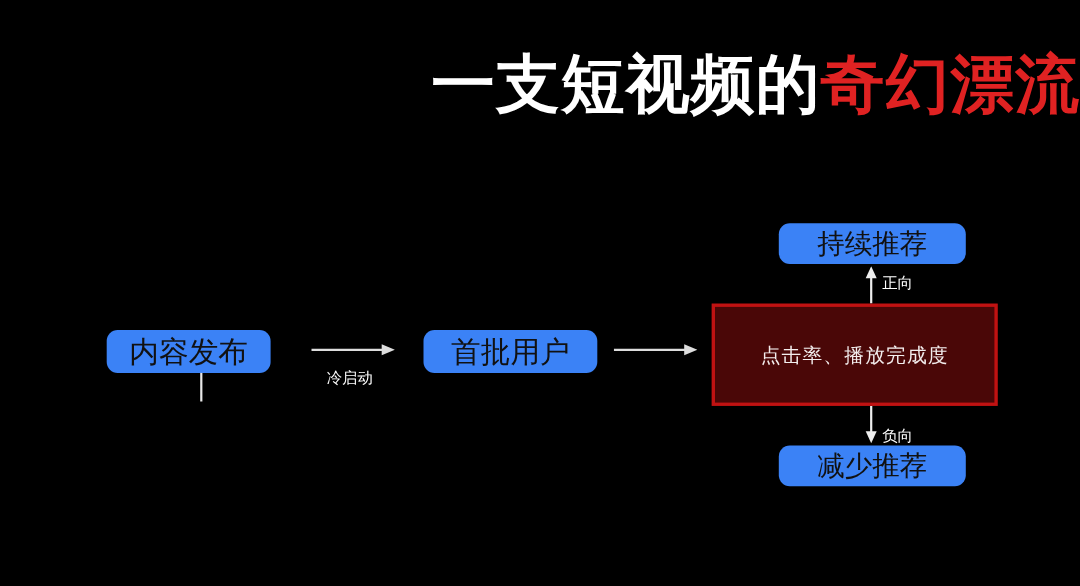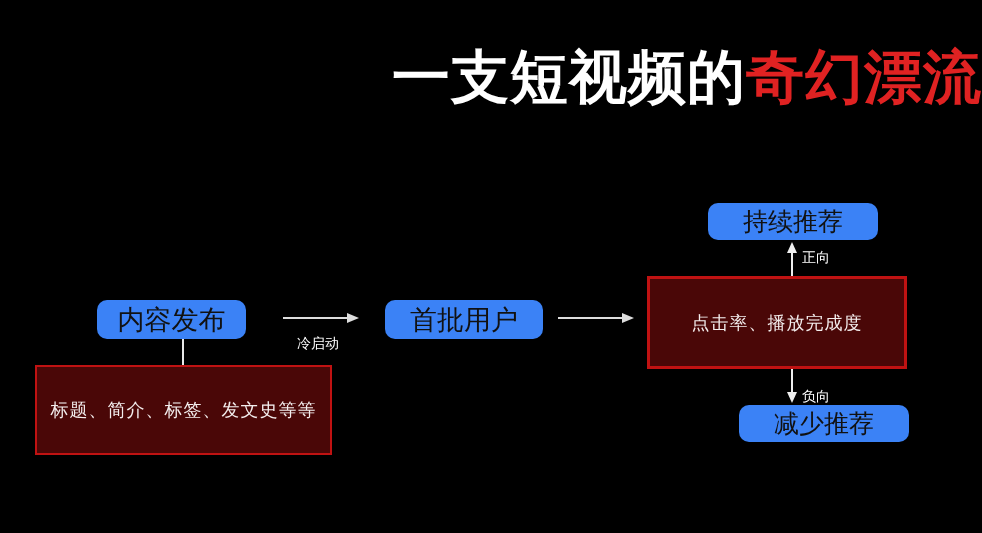--- a/index.html
+++ b/index.html
@@ -37,21 +37,21 @@
     justify-content: center;
     color: #111111;
     font-weight: 400;
     white-space: nowrap;
   }
   .node-lg { font-size: 27px; }
   .node-md { font-size: 25px; }
   #node-content-publish { left: 97px;  top: 300px; width: 149px; height: 39px; }
   #node-first-users     { left: 385px; top: 300px; width: 158px; height: 39px; }
   #node-continue        { left: 708px; top: 203px; width: 170px; height: 37px; }
-  #node-reduce          { left: 708px; top: 405px; width: 170px; height: 37px; margin-left: 31px; }
+  #node-reduce          { left: 708px; top: 405px; width: 170px; height: 37px; }
   
   .redbox {
     position: absolute;
     background: #4a0707;
     border: 3px solid #c01212;
     color: #f3eded;
     display: flex;
     flex-direction: column;
     align-items: center;
     justify-content: space-around;
@@ -105,23 +105,20 @@
   </div>
 
   <div class="node node-md" id="node-reduce">
     <span>减少推荐</span>
   </div>
 
   <div class="redbox" id="metrics-box">
     <span>点击率、播放完成度</span>
   </div>
 
-  <div class="redbox" id="metadata-box">
-    <span>标题、简介、标签、发文史等等</span>
-  </div>
 
   <span class="flow-label" id="cold-start-label">冷启动</span>
   <span class="flow-label" id="positive-label">正向</span>
   <span class="flow-label" id="negative-label">负向</span>
 
   <div class="arrow" id="arrow-cold-start">
     <svg width="76" height="12" viewBox="0 0 76 12">
       <line x1="0" y1="6" x2="65" y2="6" stroke="#dddddd" stroke-width="2"></line>
       <polygon points="64,1 76,6 64,11" fill="#dddddd"></polygon>
     </svg>

